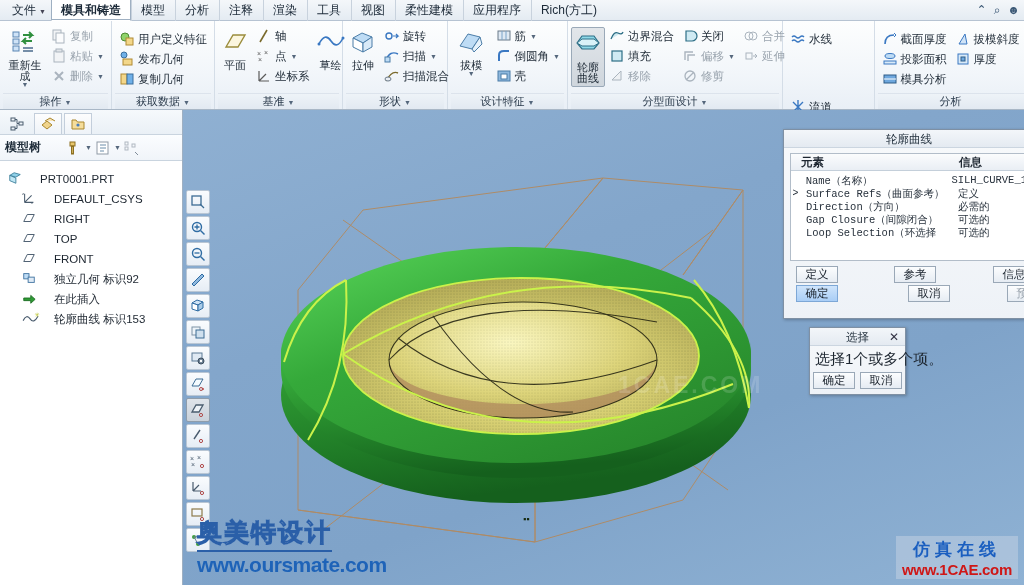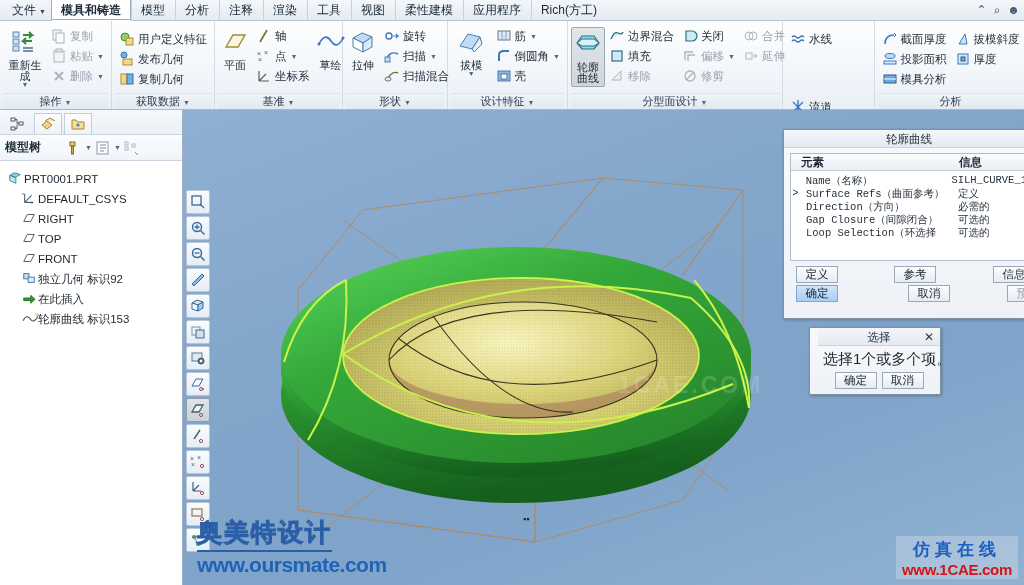--- a/index.html
+++ b/index.html
@@ -114,21 +114,21 @@
   .lp-toolbar {
     height: 26px; display: flex; align-items: center; gap: 3px;
     padding: 0 5px;
     background: linear-gradient(#fbfdff,#f0f4f9);
     border-bottom: 1px solid #c9d4df;
   }
   .lp-title { font-size: 12px; font-weight: bold; color: #1f2d3a; margin-right: 22px; }
   .mini-car { font-size: 7px; color: #55677c; }
   .tree { padding: 8px 0 0 6px; }
   .tnode {
-    display: flex; align-items: center; gap: 0;
+    display: flex; align-items: center; gap: 16px;
     height: 20px; white-space: nowrap; cursor: default;
   }
   .tnode .tlbl { font-size: 11.5px; color: #1d2630; }
   .tnode.lvl0 { padding-left: 2px; }
   .tnode.lvl1 { padding-left: 16px; }
 
   
   .viewport {
     position: absolute; left: 183px; top: 110px; width: 841px; height: 475px;
     background: linear-gradient(160deg,#8fb0d2 0%, #83a6cb 35%, #7fa3c9 65%, #8fb2d4 100%);
@@ -201,21 +201,21 @@
   .dlg-btns { display: flex; padding: 5px 6px 5px 6px; }
   .dbtn {
     min-width: 42px; height: 17px; line-height: 15px; text-align: center;
     font-size: 11.5px; color: #1d2630; padding: 0 6px;
     background: linear-gradient(#fcfdfe,#e6ecf3);
     border: 1px solid #9aa8b7; cursor: default;
   }
   .dbtn.primary { background: linear-gradient(#cfe4fb,#a9cef6); border-color: #7da7d6; }
   .dbtn.dim { color: #9aa4ae; }
 
-  .seldlg { width: 132px; padding-left: 8px; }
+  .seldlg { width: 97px; }
   .seldlg .msg { font-size: 15px; color: #1d2630; padding: 4px 5px 3px 5px; white-space: nowrap; }
   .seldlg .row { display: flex; gap: 5px; justify-content: center; padding-bottom: 5px; }
 </style>
 </head>
 <body>
 
 <div id="app">
 
   <div class="ribbon">
 

